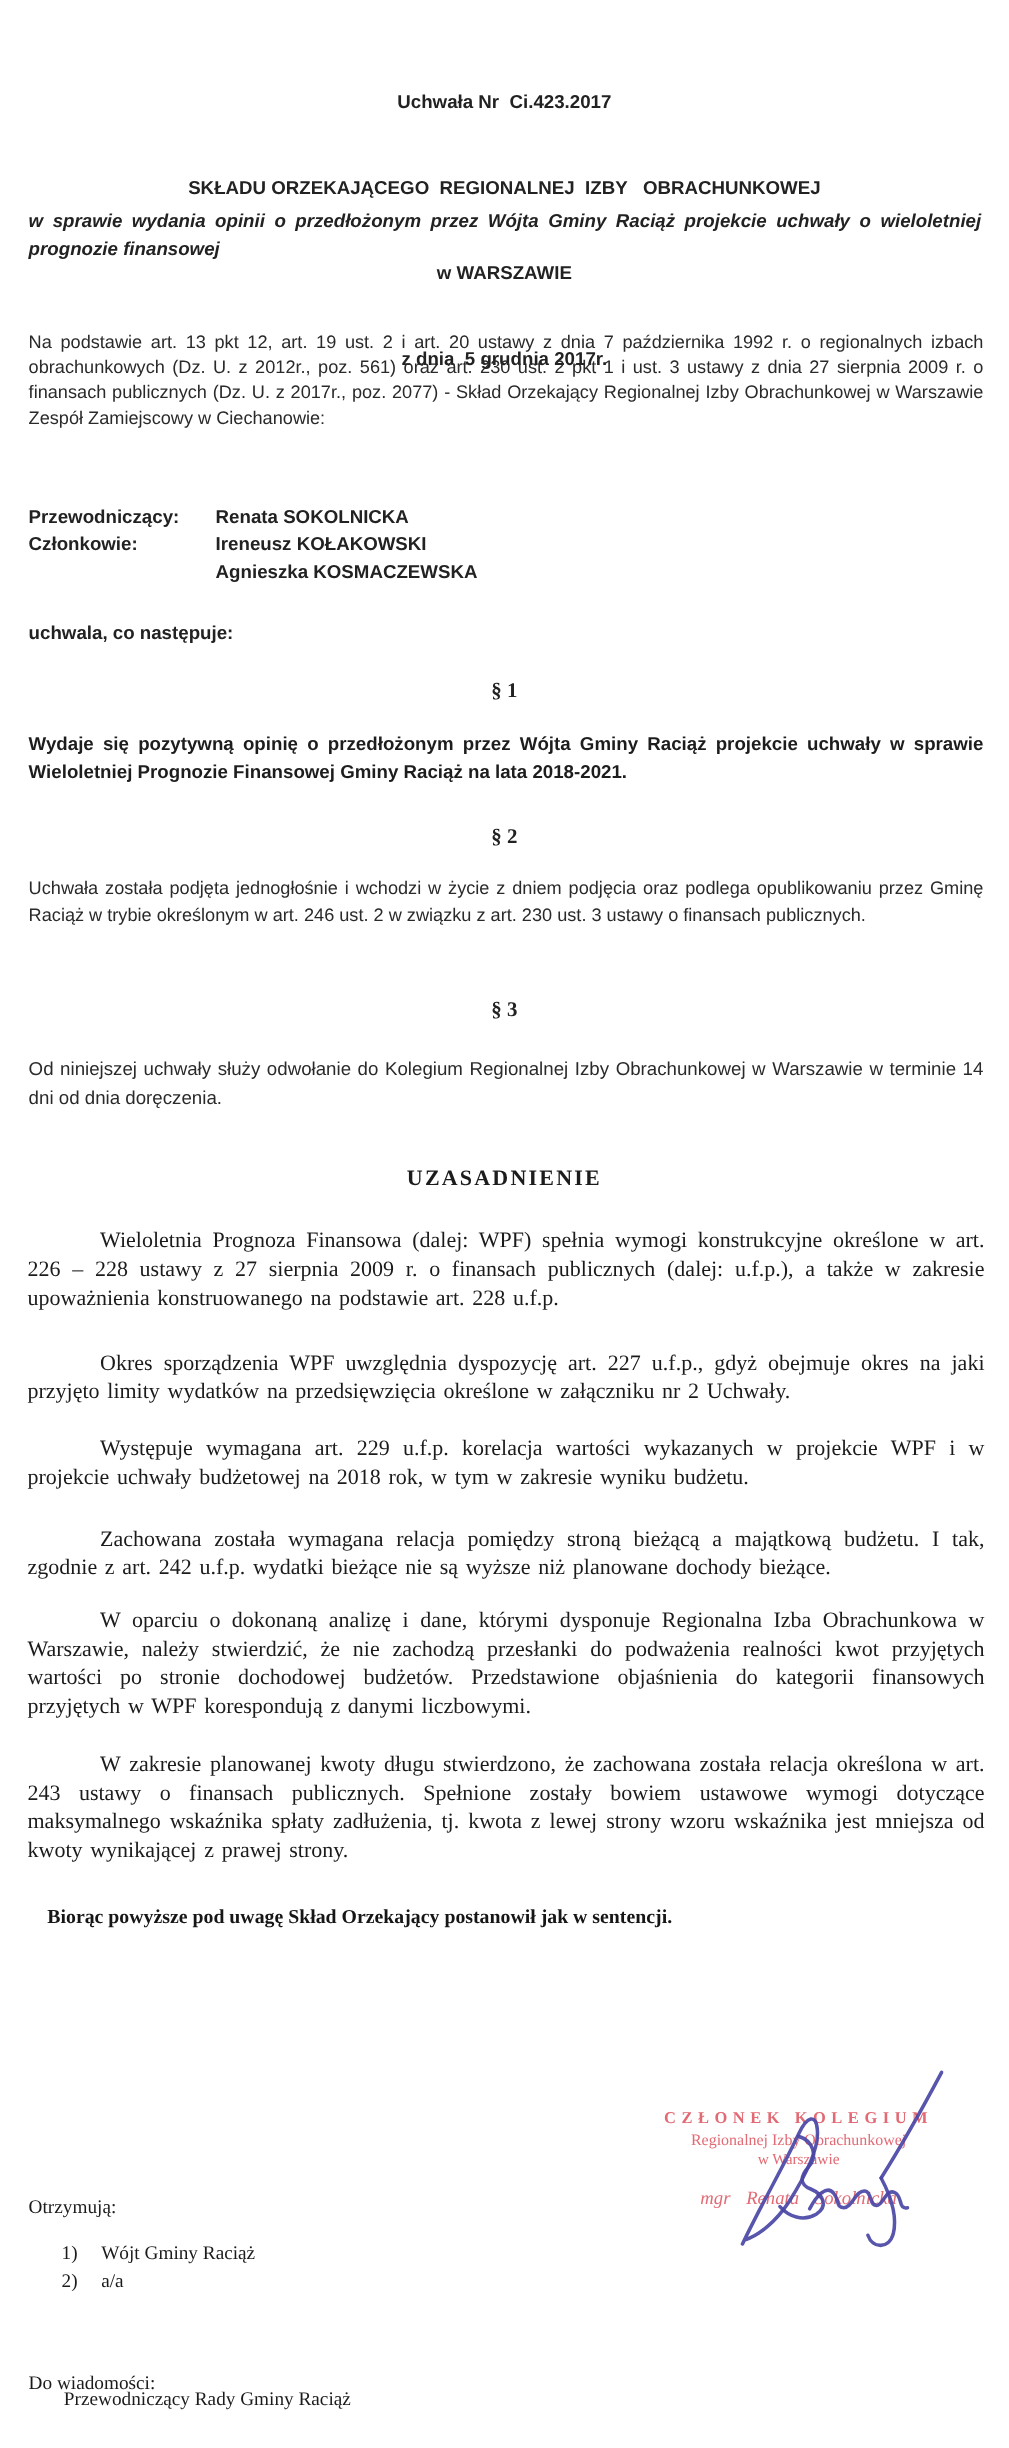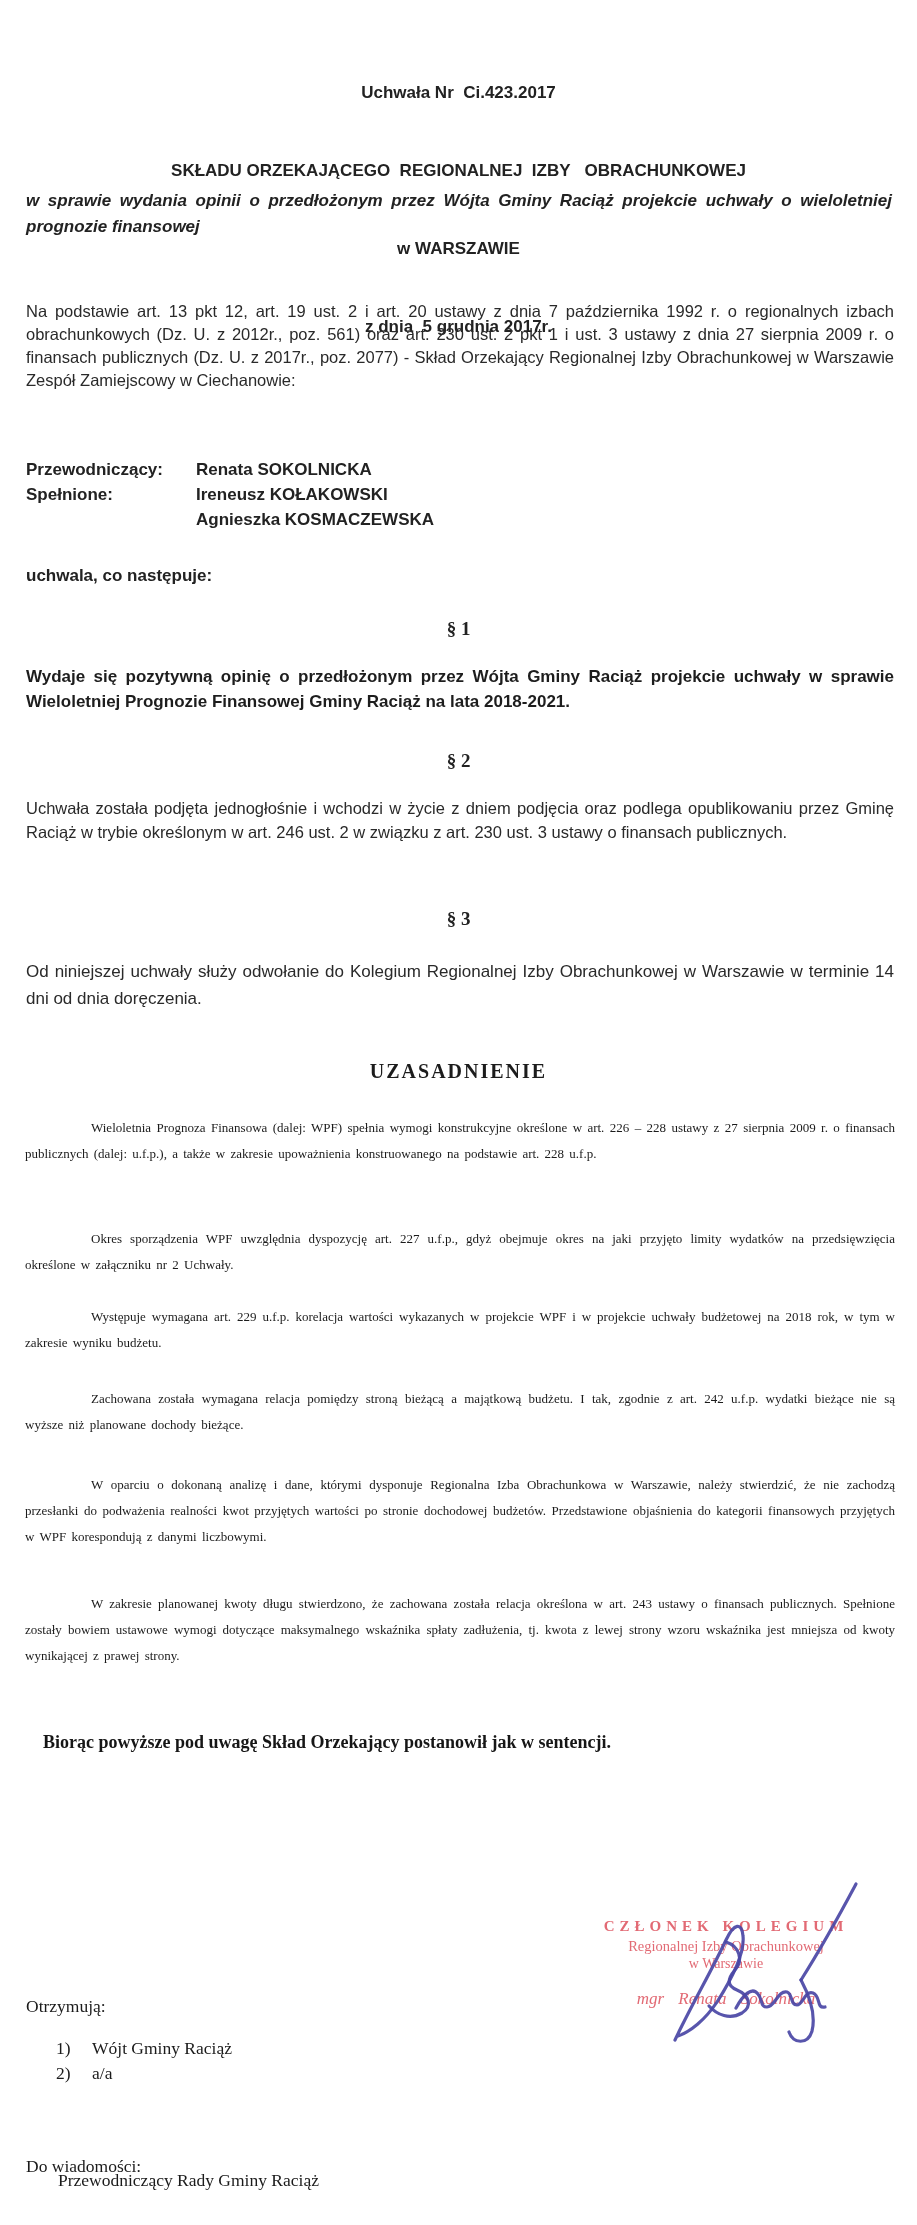--- a/index.html
+++ b/index.html
@@ -55,29 +55,29 @@
   .text-3{top:958px;font-size:17px;line-height:27px;}
   
   .uza-heading{
     top:1060px;left:0;width:917px;text-align:center;
     font-family:"Liberation Serif", serif;
     font-size:20px;font-weight:bold;letter-spacing:2px;color:#1c1c1c;
   }
   .just-para{
     left:25px;width:870px;
     font-family:"Liberation Serif", serif;
-    font-size:13px;line-height:26px;
+    font-size:20px;line-height:26px;
     text-align:justify;text-indent:66px;
     word-spacing:2px;color:#1b1b1b;
   }
   .p-0{top:1115px;}
   .p-1{top:1226px;}
   .p-2{top:1304px;}
   .p-3{top:1386px;}
-  .p-4{top:1460px;margin-top:12px;}
+  .p-4{top:1460px;}
   .p-5{top:1591px;}
   .conclusion{
     top:1732px;left:25px;width:870px;
     font-family:"Liberation Serif", serif;
     font-size:18px;font-weight:bold;color:#161616;margin-left:18px;
   }
   
   .sig-title{
     top:1833px;left:580px;width:250px;text-align:center;
     font-size:17.5px;line-height:28px;color:#2a2a2a;
@@ -120,21 +120,21 @@
   <div class="abs subject">w sprawie wydania opinii o przedłożonym przez Wójta Gminy Raciąż projekcie uchwały o wieloletniej prognozie finansowej</div>
 
   <div class="abs legal-basis">Na podstawie art. 13 pkt 12, art. 19 ust. 2 i art. 20 ustawy z dnia 7 października 1992 r. o regionalnych izbach obrachunkowych (Dz. U. z 2012r., poz. 561) oraz art. 230 ust. 2 pkt 1 i ust. 3 ustawy z dnia 27 sierpnia 2009 r. o finansach publicznych (Dz. U. z 2017r., poz. 2077) - Skład Orzekający Regionalnej Izby Obrachunkowej w Warszawie Zespół Zamiejscowy w Ciechanowie:</div>
 
   <div class="abs panel">
     <div class="panel-row">
       <div class="panel-label">Przewodniczący:</div>
       <div class="panel-name">Renata SOKOLNICKA</div>
     </div>
     <div class="panel-row">
-      <div class="panel-label">Spełnione:</div>
+      <div class="panel-label">Członkowie:</div>
       <div class="panel-name">Ireneusz KOŁAKOWSKI</div>
     </div>
     <div class="panel-row">
       <div class="panel-label"></div>
       <div class="panel-name">Agnieszka KOSMACZEWSKA</div>
     </div>
   </div>
 
   <div class="abs enacts">uchwala, co następuje:</div>
 

